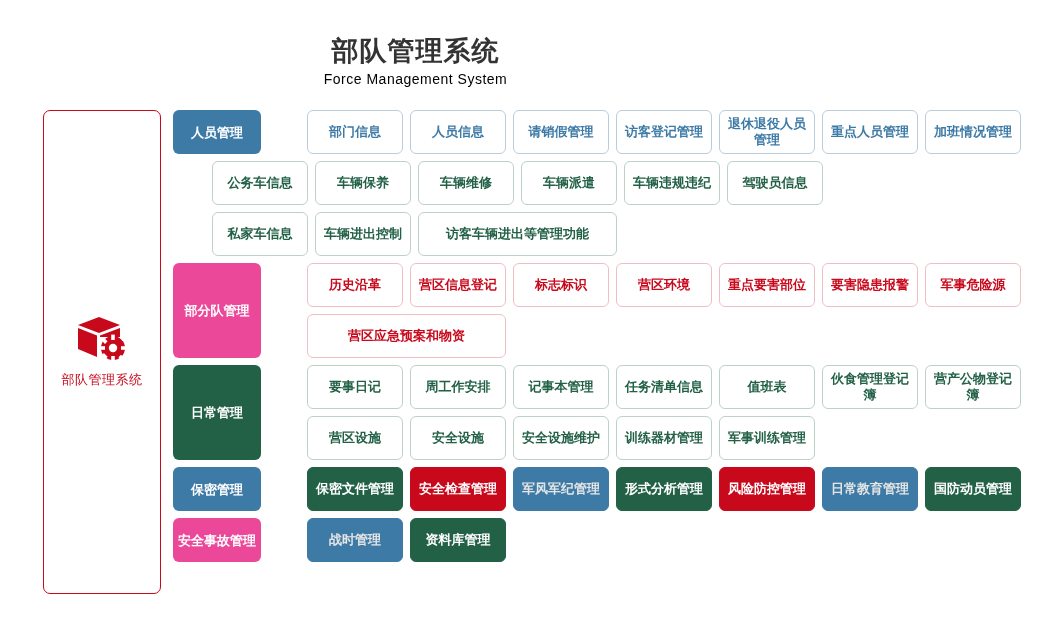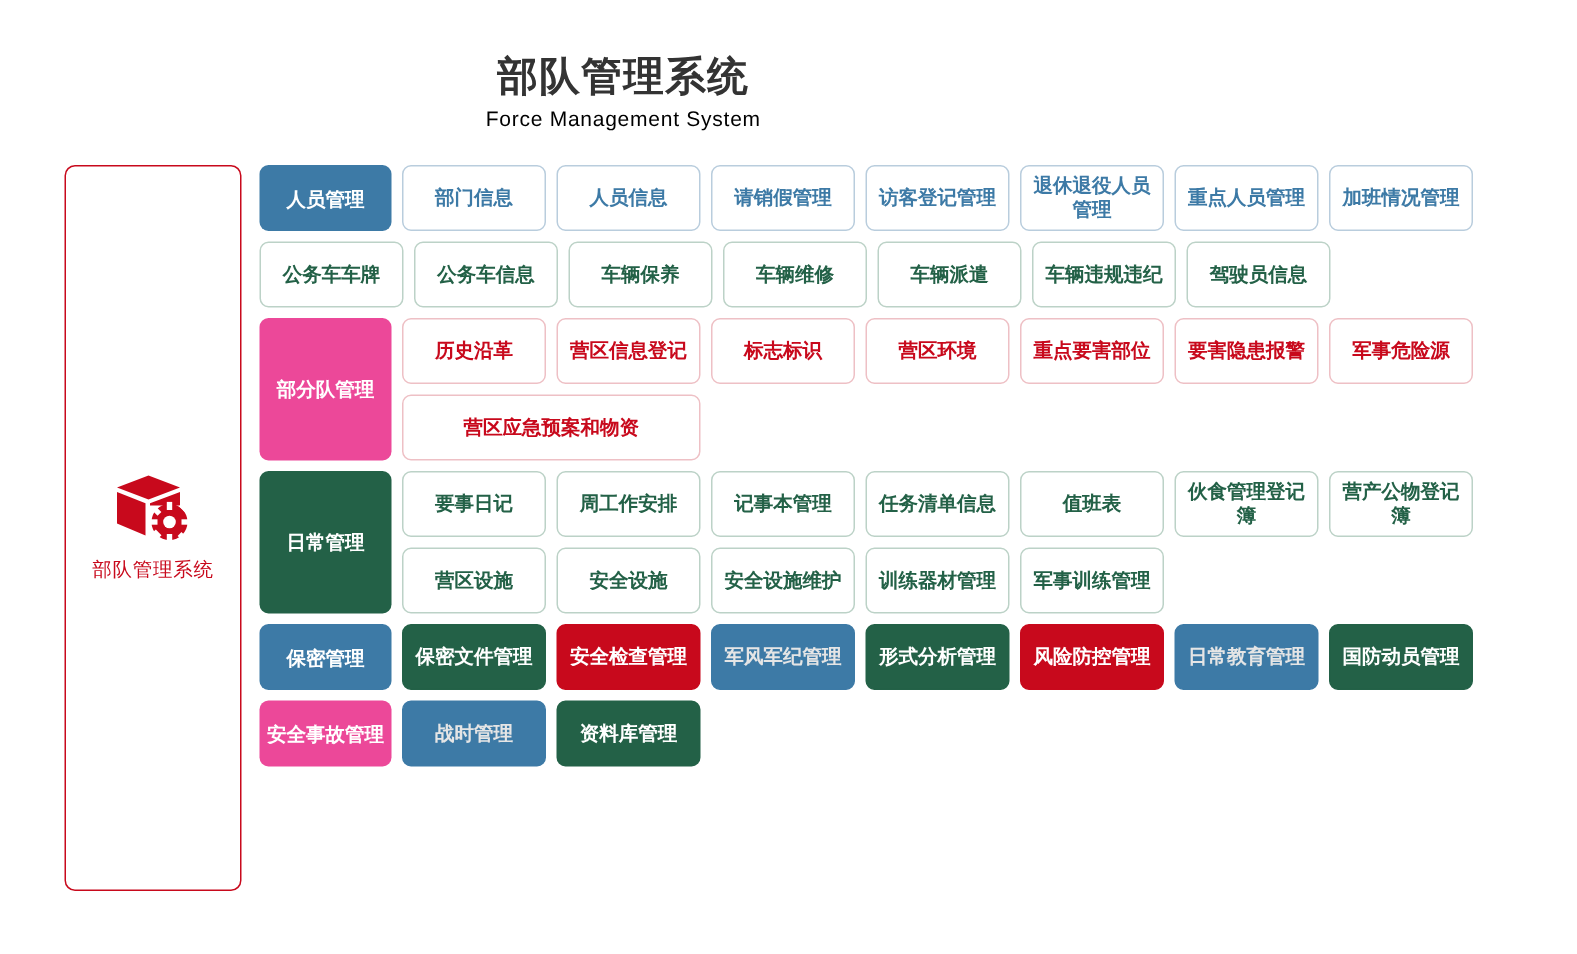--- a/index.html
+++ b/index.html
@@ -105,20 +105,21 @@
   }
   .cat.blue  { background: #3d7aa6; }
   .cat.green { background: #236147; }
   .cat.red   { background: #ec4899; }
 
   .row-items {
     display: flex;
     flex-direction: column;
     gap: 7px;
     flex: 1 1 auto;
+    margin-left: 39px;
   }
   .item-line {
     display: flex;
     gap: 7px;
   }
 
   .item {
     width: 96px;
     flex: 0 0 96px;
     min-height: 44px;
@@ -222,27 +223,31 @@
               <div class="item outline-blue">访客登记管理</div>
               <div class="item outline-blue">退休退役人员管理</div>
               <div class="item outline-blue">重点人员管理</div>
               <div class="item outline-blue">加班情况管理</div>
             </div>
           </div>
         </div>
         <div class="row h2">
           <div class="row-items">
             <div class="item-line">
-              <div class="item outline-green">公务车车牌</div>
               <div class="item outline-green">公务车信息</div>
               <div class="item outline-green">车辆保养</div>
               <div class="item outline-green">车辆维修</div>
               <div class="item outline-green">车辆派遣</div>
               <div class="item outline-green">车辆违规违纪</div>
               <div class="item outline-green">驾驶员信息</div>
+            </div>
+            <div class="item-line">
+              <div class="item outline-green">私家车信息</div>
+              <div class="item outline-green">车辆进出控制</div>
+              <div class="item outline-green span2">访客车辆进出等管理功能</div>
             </div>
           </div>
         </div>
         <div class="row h2">
           <div class="cat red">部分队管理</div>
           <div class="row-items">
             <div class="item-line">
               <div class="item outline-red">历史沿革</div>
               <div class="item outline-red">营区信息登记</div>
               <div class="item outline-red">标志标识</div>

